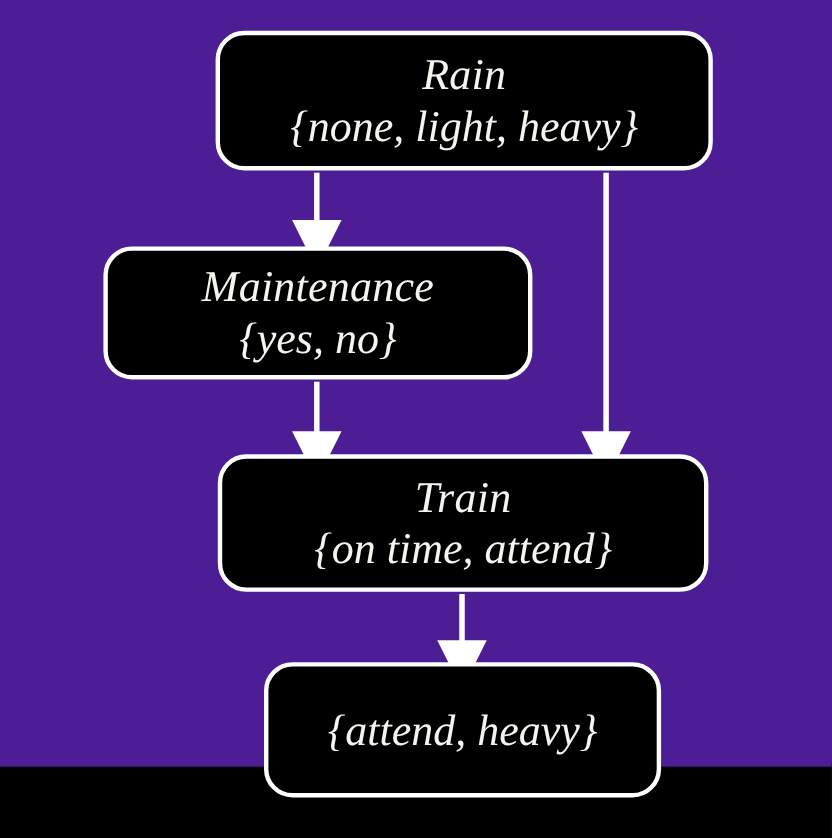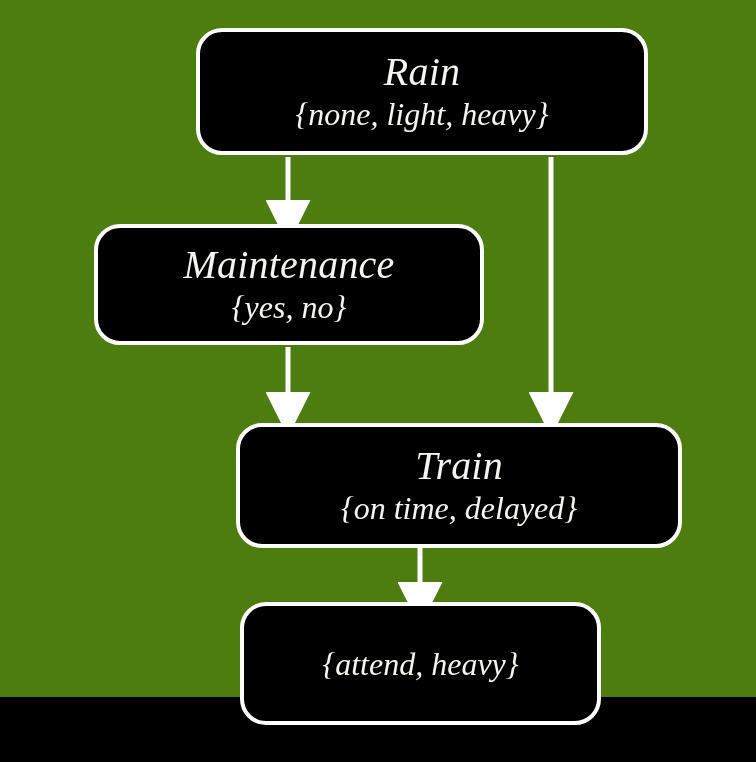--- a/index.html
+++ b/index.html
@@ -10,21 +10,21 @@
   body {
     width: 756px;
     height: 762px;
     overflow: hidden;
     font-family: "Liberation Serif", "DejaVu Serif", serif;
   }
   #canvas {
     position: relative;
     width: 756px;
     height: 697px;
-    background: #4d7c0f;
+    background: #4c1d95;
   }
   #edge-layer {
     position: absolute;
     left: 0;
     top: 0;
     width: 756px;
     height: 762px;
   }
   .node {
     position: absolute;
@@ -42,28 +42,28 @@
     line-height: 1.12;
     z-index: 2;
     -webkit-font-smoothing: antialiased;
   }
   .node-name {
     font-size: 40px;
     letter-spacing: 0.2px;
     white-space: nowrap;
   }
   .node-states {
-    font-size: 32px;
+    font-size: 40px;
     margin-top: 2px;
     white-space: nowrap;
   }
   
   #node-rain        { left: 196px; top: 28px;  width: 452px; height: 127px; }
   #node-maintenance { left: 94px;  top: 224px; width: 390px; height: 121px; border-radius: 26px; }
-  #node-train       { left: 198px; top: 423px; width: 446px; height: 125px; margin-left: 38px; }
+  #node-train       { left: 198px; top: 413px; width: 446px; height: 125px; }
   #node-appointment { left: 240px; top: 602px; width: 361px; height: 123px; }
 </style>
 </head>
 <body>
 
 <div id="canvas">
 
   <svg id="edge-layer" viewBox="0 0 756 762" width="756" height="762" xmlns="http://www.w3.org/2000/svg">
     <defs>
       <marker id="arrowhead" markerWidth="9" markerHeight="9" refX="1.2" refY="4.5" orient="auto" markerUnits="strokeWidth">
@@ -85,20 +85,20 @@
     <div class="node-states">{none, light, heavy}</div>
   </div>
 
   <div class="node" id="node-maintenance">
     <div class="node-name">Maintenance</div>
     <div class="node-states">{yes, no}</div>
   </div>
 
   <div class="node" id="node-train">
     <div class="node-name">Train</div>
-    <div class="node-states">{on time, delayed}</div>
+    <div class="node-states">{on time, attend}</div>
   </div>
 
   <div class="node" id="node-appointment">
     <div class="node-states">{attend, heavy}</div>
   </div>
 
 </div>
 
 </body></html>

